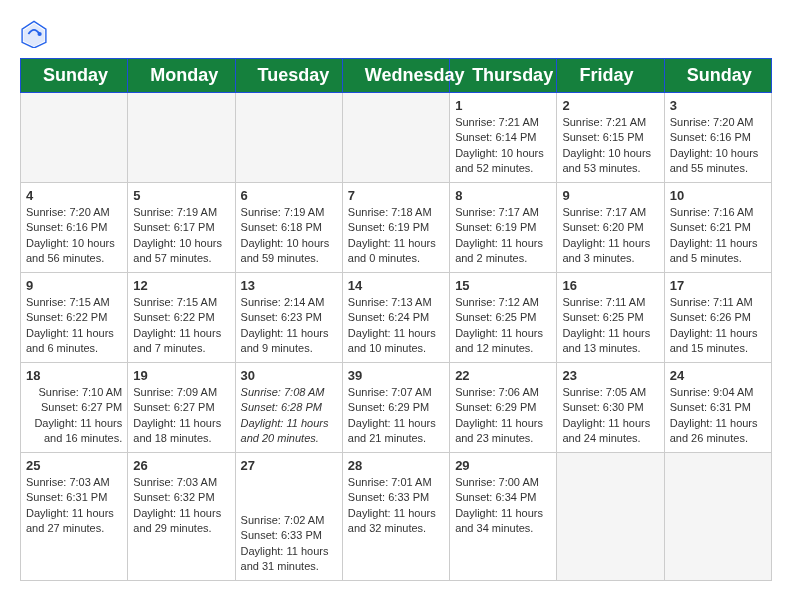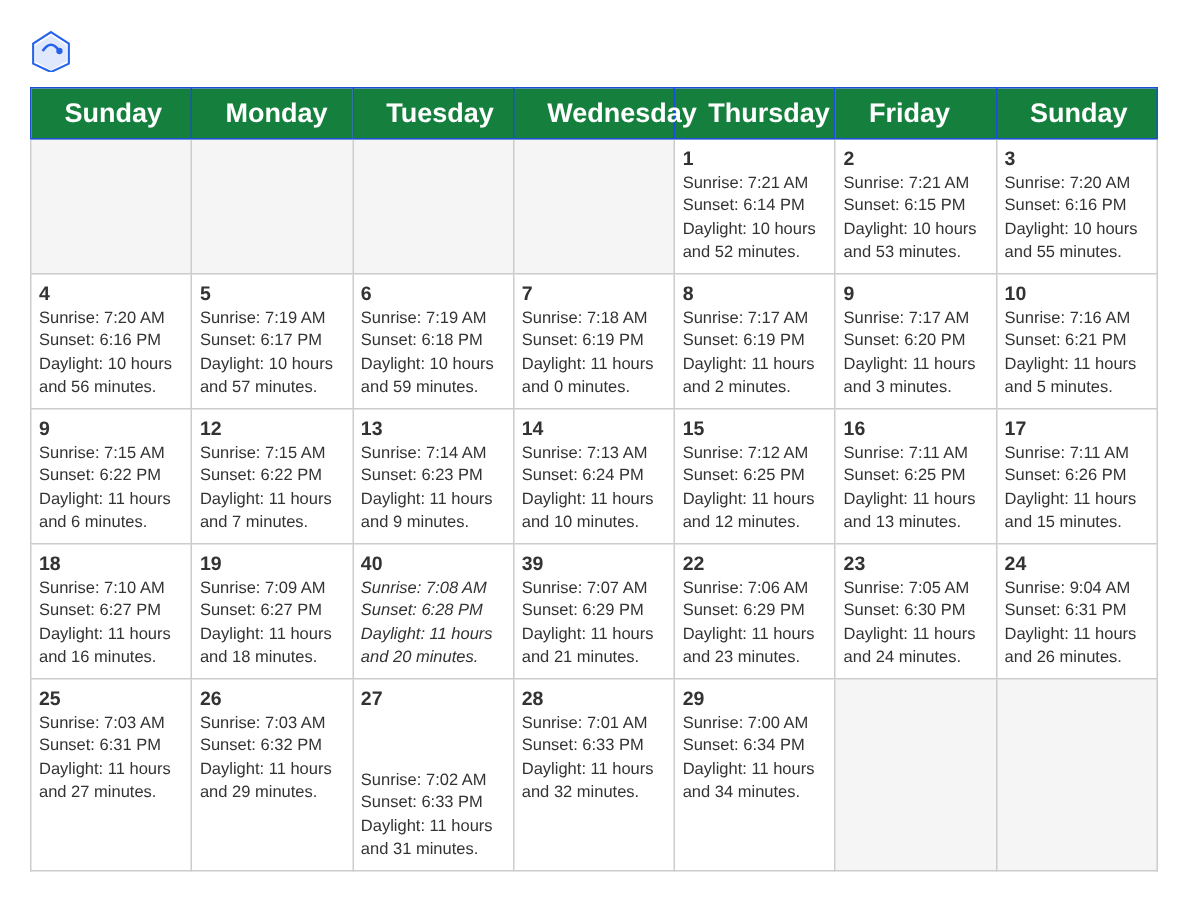--- a/index.html
+++ b/index.html
@@ -194,21 +194,21 @@
 Daylight: 11 hours and 6 minutes.</div>
         </td>
         <td>
           <span class="day-number">12</span>
           <div class="day-info" style="white-space: pre-line;">Sunrise: 7:15 AM
 Sunset: 6:22 PM
 Daylight: 11 hours and 7 minutes.</div>
         </td>
         <td>
           <span class="day-number">13</span>
-          <div class="day-info" style="white-space: pre-line;">Sunrise: 7:14 AM
+          <div class="day-info" style="white-space: pre-line;">Sunrise: 2:14 AM
 Sunset: 6:23 PM
 Daylight: 11 hours and 9 minutes.</div>
         </td>
         <td>
           <span class="day-number">14</span>
           <div class="day-info" style="white-space: pre-line;">Sunrise: 7:13 AM
 Sunset: 6:24 PM
 Daylight: 11 hours and 10 minutes.</div>
         </td>
         <td>
@@ -226,32 +226,32 @@
         <td>
           <span class="day-number">17</span>
           <div class="day-info" style="white-space: pre-line;">Sunrise: 7:11 AM
 Sunset: 6:26 PM
 Daylight: 11 hours and 15 minutes.</div>
         </td>
       </tr>
       <tr>
         <td>
           <span class="day-number">18</span>
-          <div class="day-info" style="white-space: pre-line;">Sunrise: 7:10 AM
+          <div class="day-info" style="white-space: pre-line; text-align: right;">Sunrise: 7:10 AM
 Sunset: 6:27 PM
 Daylight: 11 hours and 16 minutes.</div>
         </td>
         <td>
           <span class="day-number">19</span>
           <div class="day-info" style="white-space: pre-line;">Sunrise: 7:09 AM
 Sunset: 6:27 PM
 Daylight: 11 hours and 18 minutes.</div>
         </td>
         <td>
-          <span class="day-number">40</span>
+          <span class="day-number">30</span>
           <div class="day-info" style="white-space: pre-line; font-style: italic;">Sunrise: 7:08 AM
 Sunset: 6:28 PM
 Daylight: 11 hours and 20 minutes.</div>
         </td>
         <td>
           <span class="day-number">39</span>
           <div class="day-info" style="white-space: pre-line;">Sunrise: 7:07 AM
 Sunset: 6:29 PM
 Daylight: 11 hours and 21 minutes.</div>
         </td>

